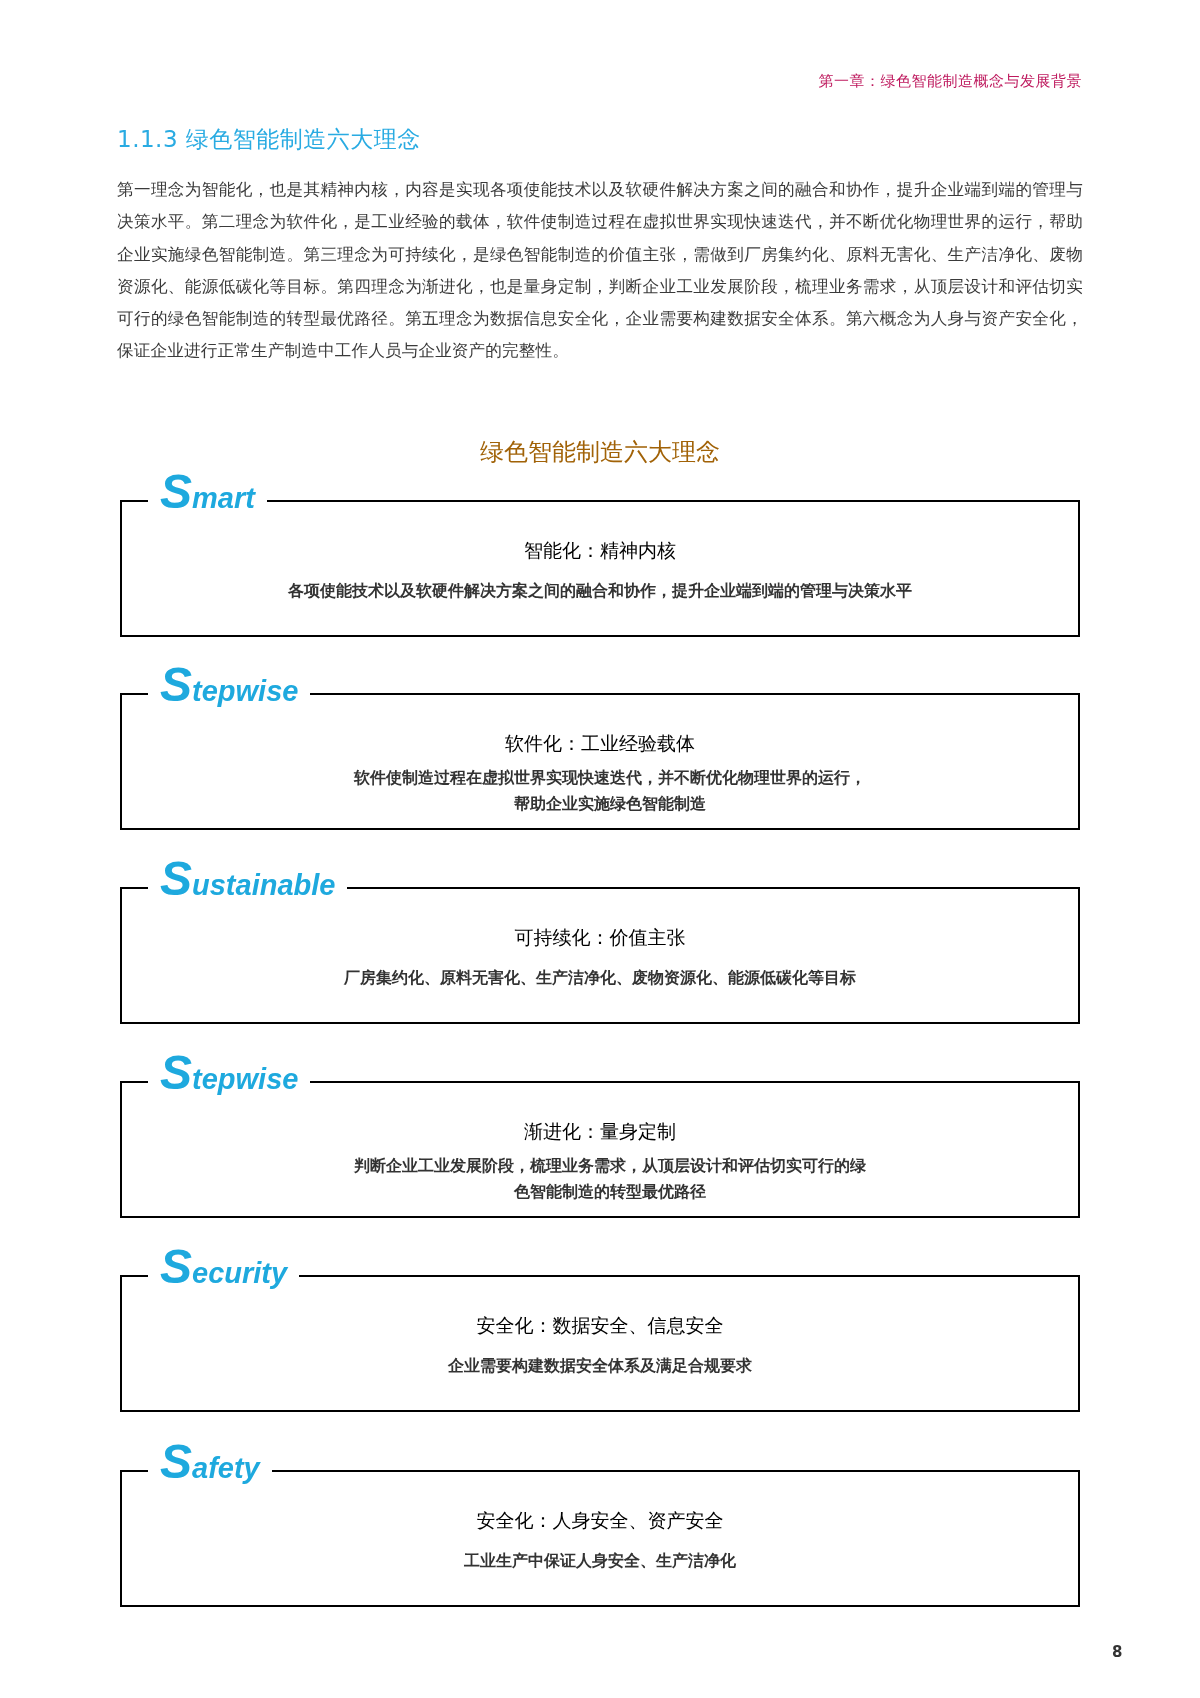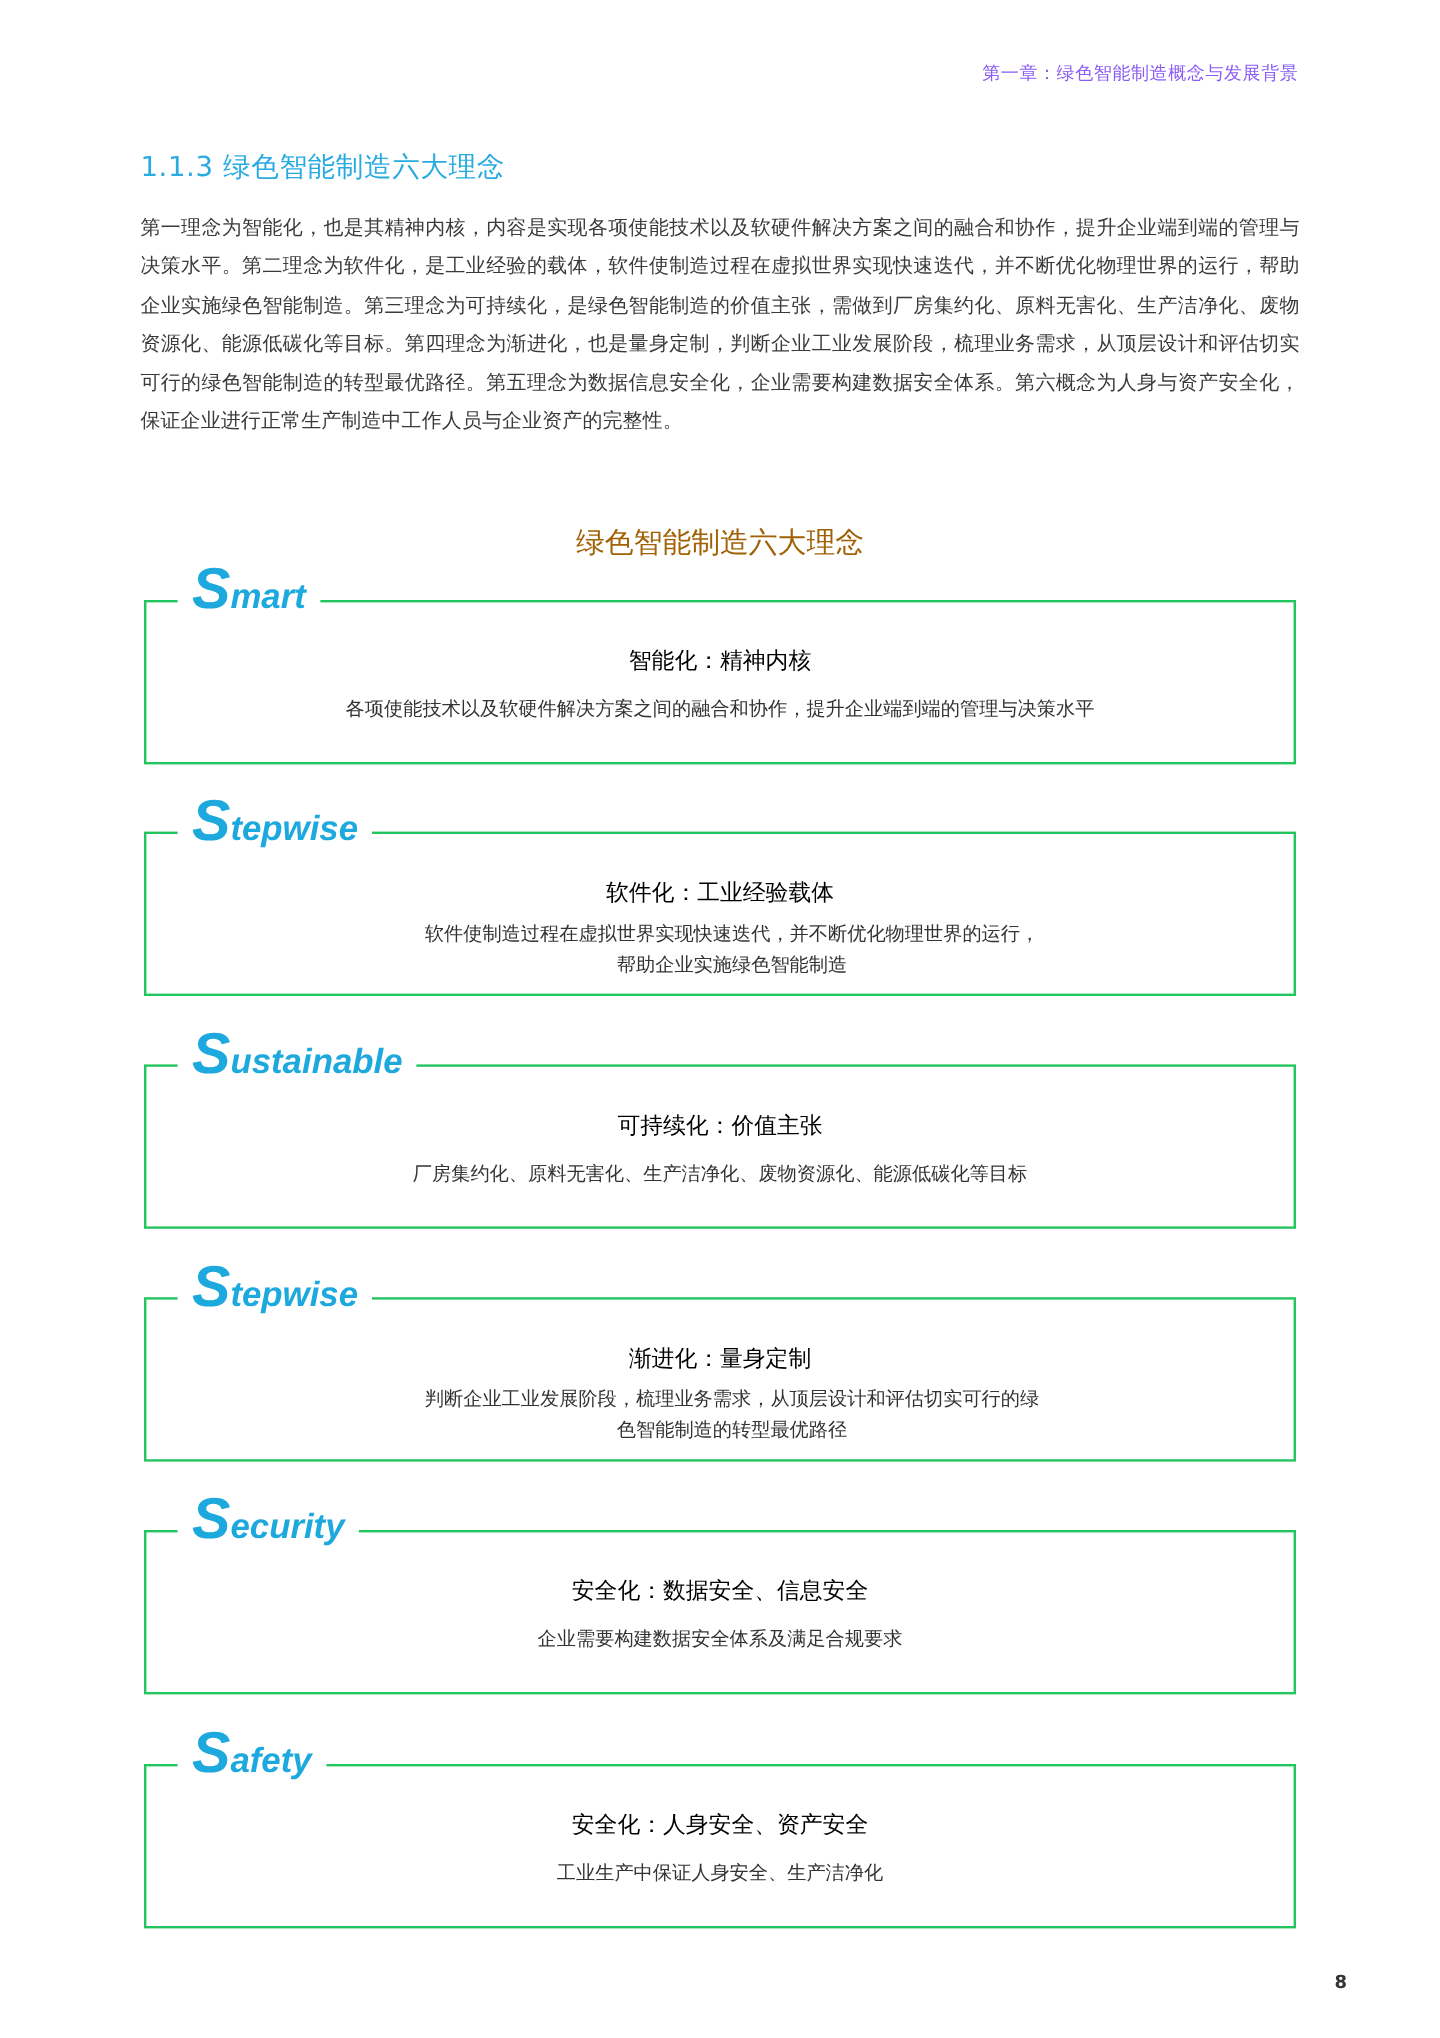--- a/index.html
+++ b/index.html
@@ -1,29 +1,29 @@
 <!DOCTYPE html>
 <html><head>
 <meta charset="utf-8">
 <style>
   html, body { margin: 0; padding: 0; background: #ffffff; }
   body { width: 1200px; height: 1698px; position: relative; overflow: hidden;
          font-family: "DejaVu Sans", "Liberation Sans", sans-serif; color: #333333; }
-  .running-header { position: absolute; right: 118px; top: 52px; font-size: 15px; color: #8b5cf6; letter-spacing: 0.5px; }
+  .running-header { position: absolute; right: 118px; top: 72px; font-size: 15px; color: #be185d; letter-spacing: 0.5px; }
   .section-heading { position: absolute; left: 117px; top: 124px; font-size: 23px; color: #29abe2; letter-spacing: 0.5px; text-align: right; }
   .intro { position: absolute; left: 117px; top: 174px; width: 966px; font-size: 16.6px; line-height: 32.3px;
            color: #3a3a3a; text-align: justify; letter-spacing: 0.15px; }
   .diagram-title { position: absolute; left: 0; width: 1200px; top: 436px; text-align: center; font-size: 24px; color: #a16207; }
-  .pillar { position: absolute; left: 120px; width: 956px; height: 133px; border: 2px solid #22c55e; box-sizing: content-box; }
+  .pillar { position: absolute; left: 120px; width: 956px; height: 133px; border: 2px solid #000000; box-sizing: content-box; }
   .pillar-tag { position: absolute; left: 26px; top: -36px; padding: 0 12px; background: #ffffff;
                 font-family: "Liberation Sans", "DejaVu Sans", sans-serif; font-weight: bold; font-style: italic; color: #1ea9de; white-space: nowrap; }
   .pillar-tag .cap { font-size: 48px; line-height: 52px; }
   .pillar-tag .rest { font-size: 29px; line-height: 52px; }
   .pillar-title { position: absolute; left: 0; right: 0; top: 36px; text-align: center; font-size: 19px; color: #000000; }
-  .pillar-desc { position: absolute; left: 0; right: 0; top: 76px; text-align: center; font-size: 16px; line-height: 26px; color: #333333; }
+  .pillar-desc { position: absolute; left: 0; right: 0; top: 76px; text-align: center; font-size: 16px; line-height: 26px; color: #333333; font-weight: bold; }
   .pillar-desc.two { top: 70px; padding-left: 20px; }
   .page-number { position: absolute; left: 1112px; top: 1643px; font-size: 15px; color: #333333; font-weight: bold; }
 </style>
 </head>
 <body>
 
 <div class="running-header">第一章：绿色智能制造概念与发展背景</div>
 
 <div class="section-heading">1.1.3 绿色智能制造六大理念</div>
 

